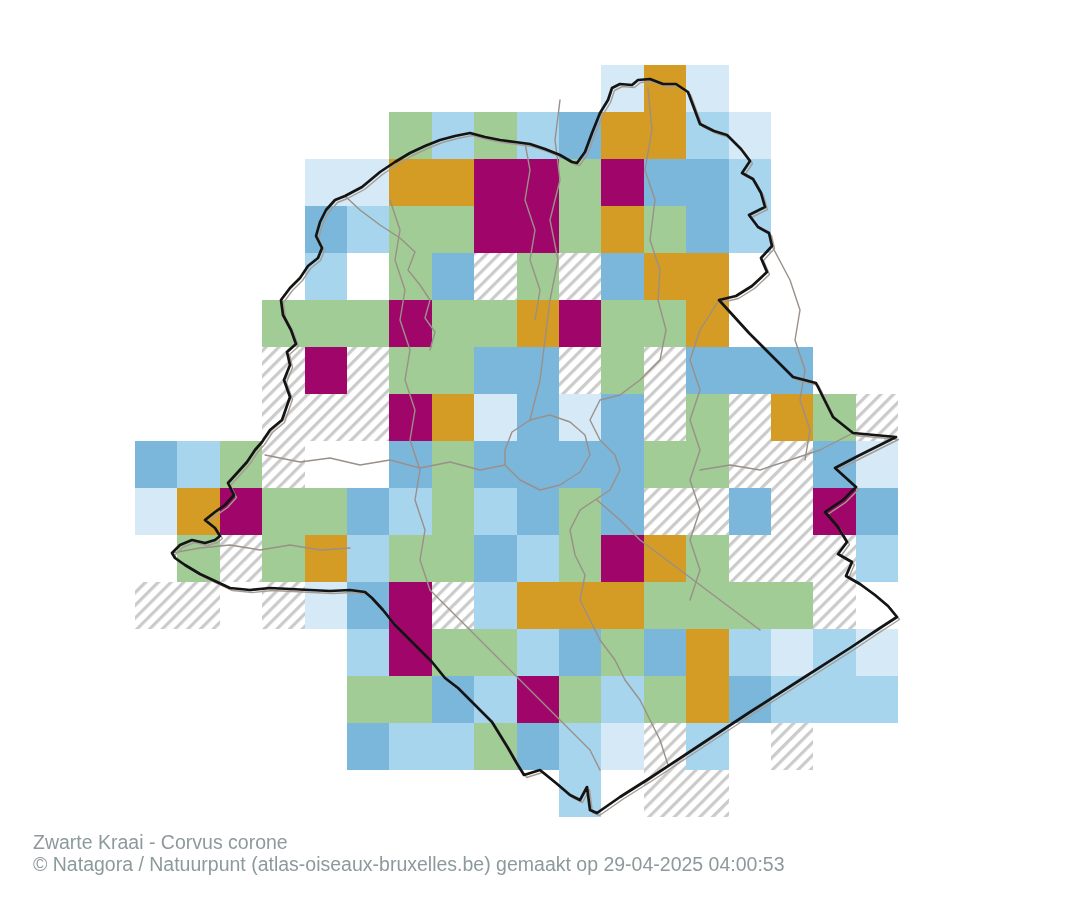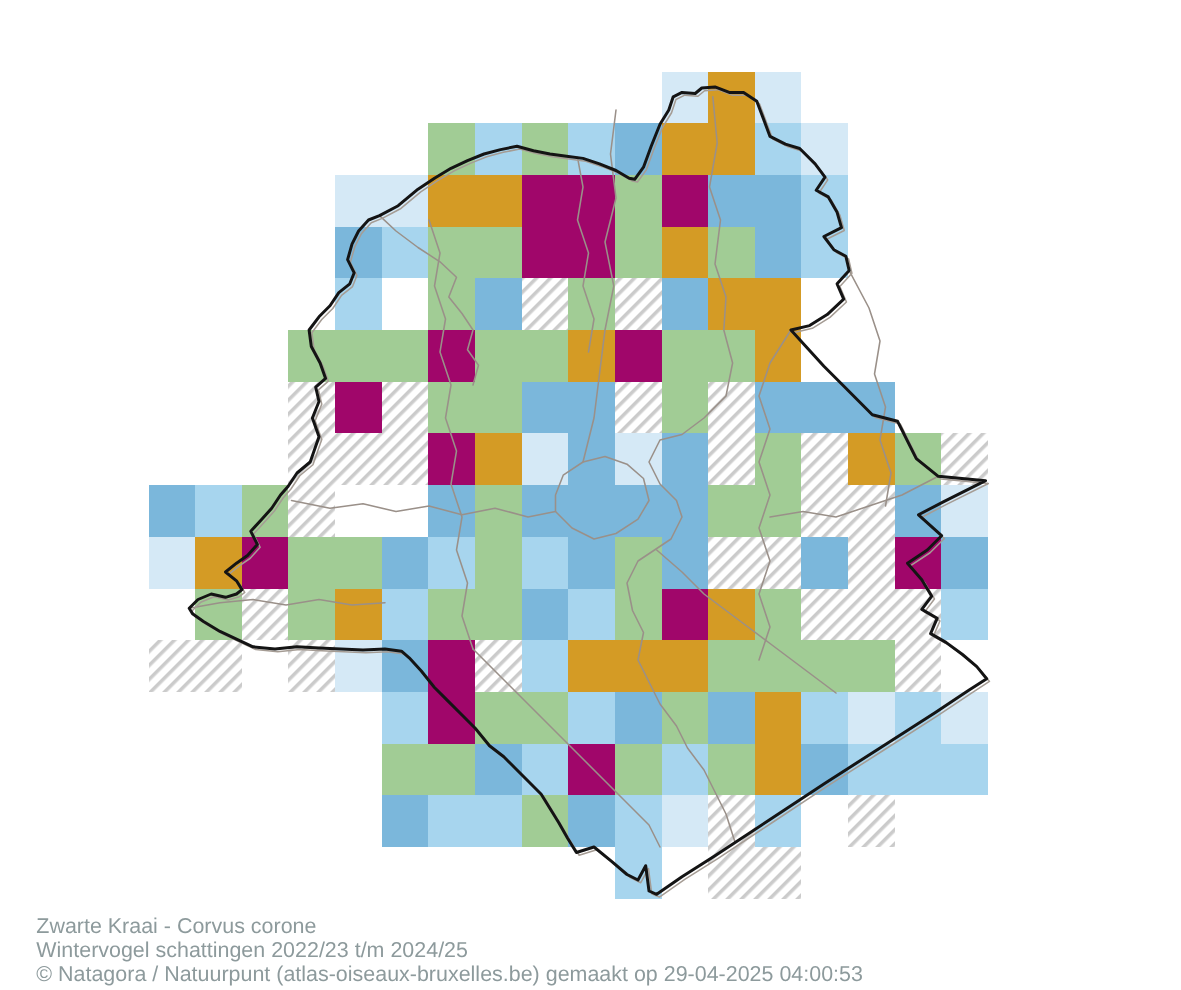--- a/index.html
+++ b/index.html
@@ -246,16 +246,15 @@
         <polyline points="345,196 360,210 380,225 400,238 415,252 408,270 420,285 430,300 425,318 435,332 430,350" fill="none" stroke="#9A9089" stroke-width="1.4" stroke-linejoin="round" stroke-linecap="round"></polyline>
       </g>
     <g id="outline-layer">
         <polygon points="608,100 612,88 620,84 632,85 638,80 650,79 663,84 676,84 688,92 694,108 700,124 714,131 727,135 741,149 750,161 742,173 753,179 761,193 765,207 749,215 758,227 769,233 772,246 761,258 767,272 752,286 736,296 719,300 749,333 769,353 793,377 816,383 833,417 853,433 896,437 858,456 835,468 856,487 843,500 825,512 838,527 847,542 838,554 852,562 846,576 860,584 875,595 888,606 897,617 880,628 850,648 800,680 750,712 700,745 650,778 620,797 597,813 590,810 587,787 580,800 570,795 556,783 540,770 524,775 516,762 508,748 500,735 492,722 480,710 470,700 458,688 445,678 432,662 420,650 406,636 395,625 383,610 372,598 365,592 350,590 330,591 310,590 290,589 270,588 250,590 230,588 215,581 200,574 185,565 175,558 172,553 180,545 192,540 205,543 215,540 220,536 215,528 205,520 215,512 225,505 234,495 228,483 238,472 247,462 255,450 262,442 270,430 282,420 290,397 284,380 290,365 287,352 296,344 291,330 283,315 281,300 290,288 300,278 308,266 318,258 322,248 316,236 320,222 326,210 335,200 345,196 362,187 380,172 395,162 410,153 425,146 440,140 455,136 470,133 485,137 500,140 515,142 530,144 545,149 560,155 572,162 577,163 585,152 592,133 600,113" fill="none" stroke="#A59C94" stroke-width="1.4" stroke-linejoin="round" stroke-linecap="round" transform="translate(2.5,2.5)"></polygon>
         <polygon points="608,100 612,88 620,84 632,85 638,80 650,79 663,84 676,84 688,92 694,108 700,124 714,131 727,135 741,149 750,161 742,173 753,179 761,193 765,207 749,215 758,227 769,233 772,246 761,258 767,272 752,286 736,296 719,300 749,333 769,353 793,377 816,383 833,417 853,433 896,437 858,456 835,468 856,487 843,500 825,512 838,527 847,542 838,554 852,562 846,576 860,584 875,595 888,606 897,617 880,628 850,648 800,680 750,712 700,745 650,778 620,797 597,813 590,810 587,787 580,800 570,795 556,783 540,770 524,775 516,762 508,748 500,735 492,722 480,710 470,700 458,688 445,678 432,662 420,650 406,636 395,625 383,610 372,598 365,592 350,590 330,591 310,590 290,589 270,588 250,590 230,588 215,581 200,574 185,565 175,558 172,553 180,545 192,540 205,543 215,540 220,536 215,528 205,520 215,512 225,505 234,495 228,483 238,472 247,462 255,450 262,442 270,430 282,420 290,397 284,380 290,365 287,352 296,344 291,330 283,315 281,300 290,288 300,278 308,266 318,258 322,248 316,236 320,222 326,210 335,200 345,196 362,187 380,172 395,162 410,153 425,146 440,140 455,136 470,133 485,137 500,140 515,142 530,144 545,149 560,155 572,162 577,163 585,152 592,133 600,113" fill="none" stroke="#141414" stroke-width="2.7" stroke-linejoin="round" stroke-linecap="round"></polygon>
       </g>
   </svg>
 
   <div id="caption" style="color: rgb(141, 154, 156);">
     <div>Zwarte Kraai - Corvus corone</div>
-    <div>Wintervogel schattingen 2022/23 t/m 2024/25</div>
     <div>© Natagora / Natuurpunt (atlas-oiseaux-bruxelles.be) gemaakt op 29-04-2025 04:00:53</div>
   </div>
 </div>
 
 </body></html>

